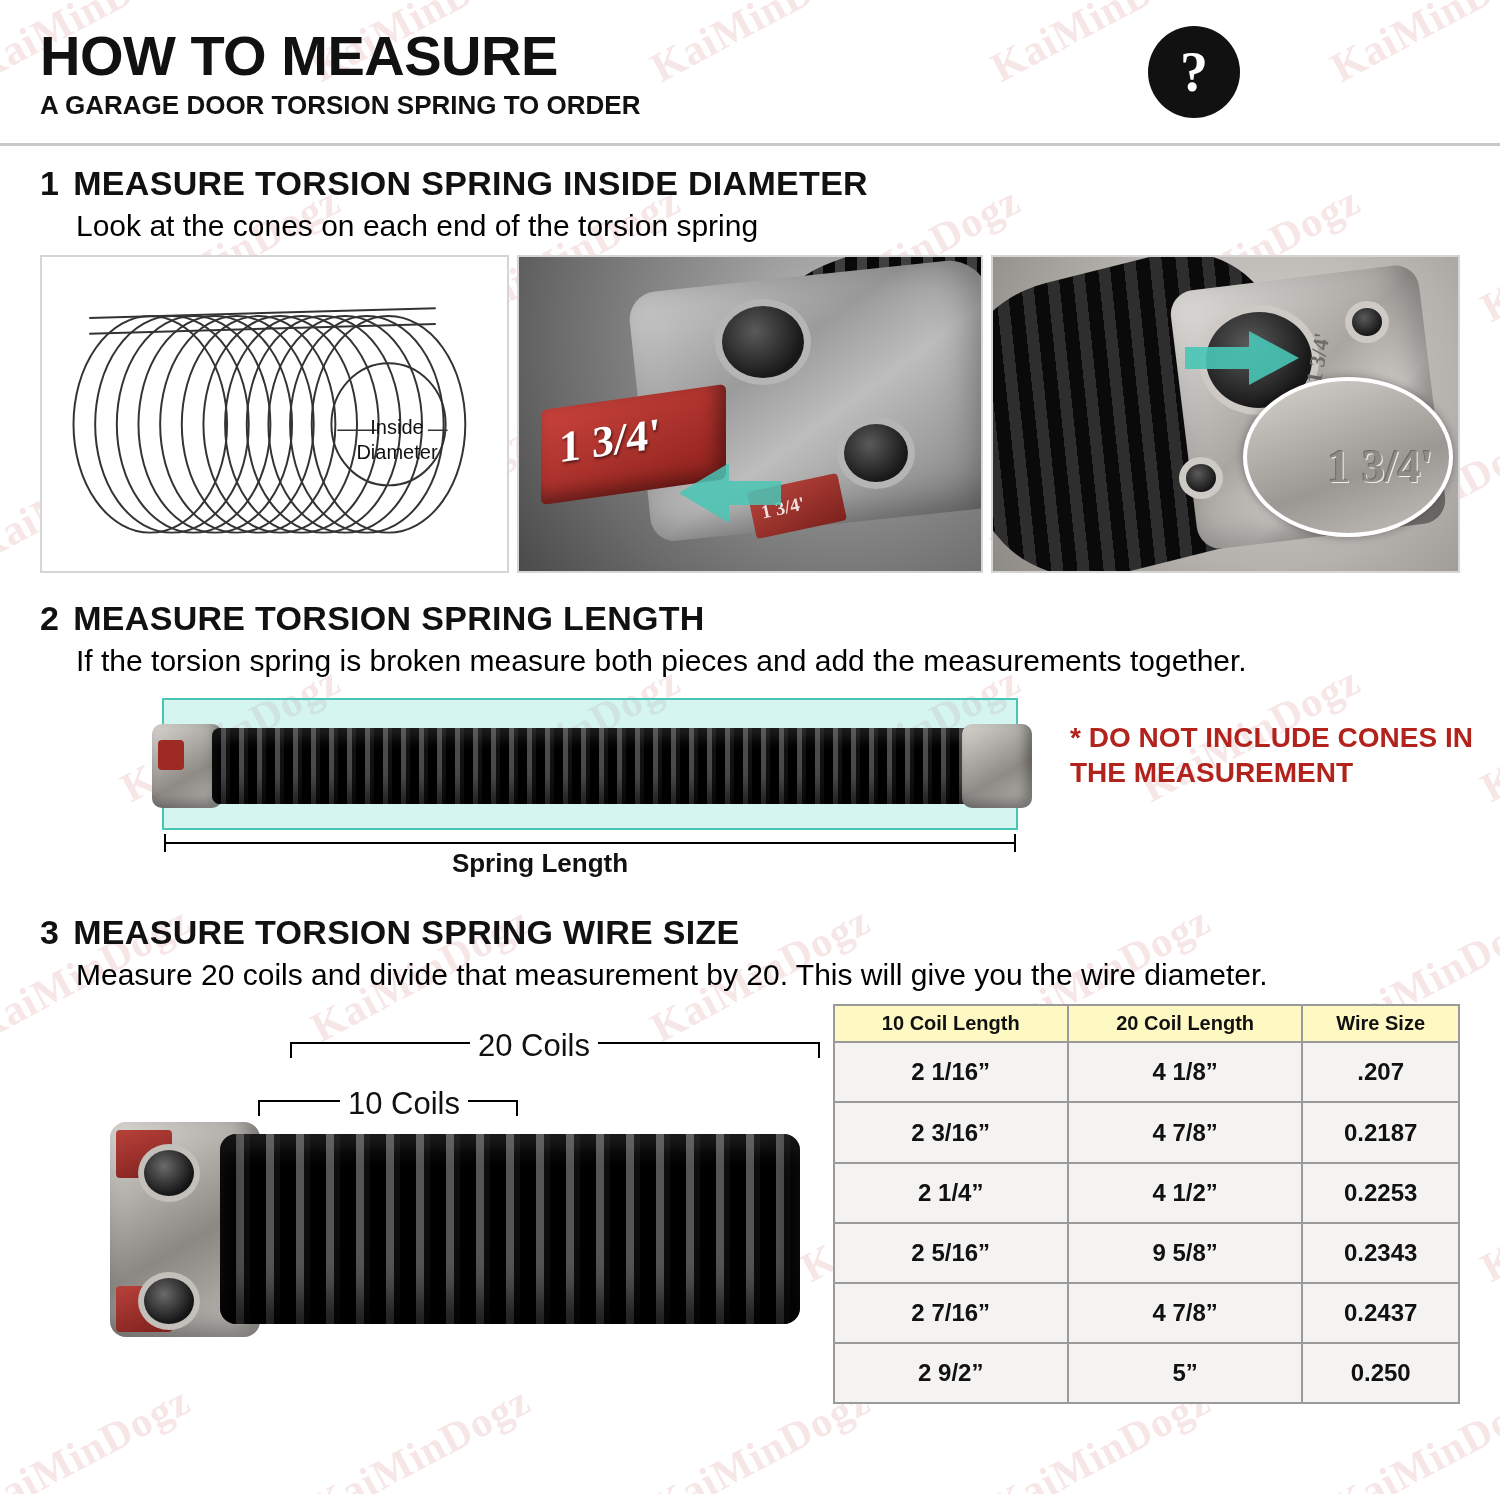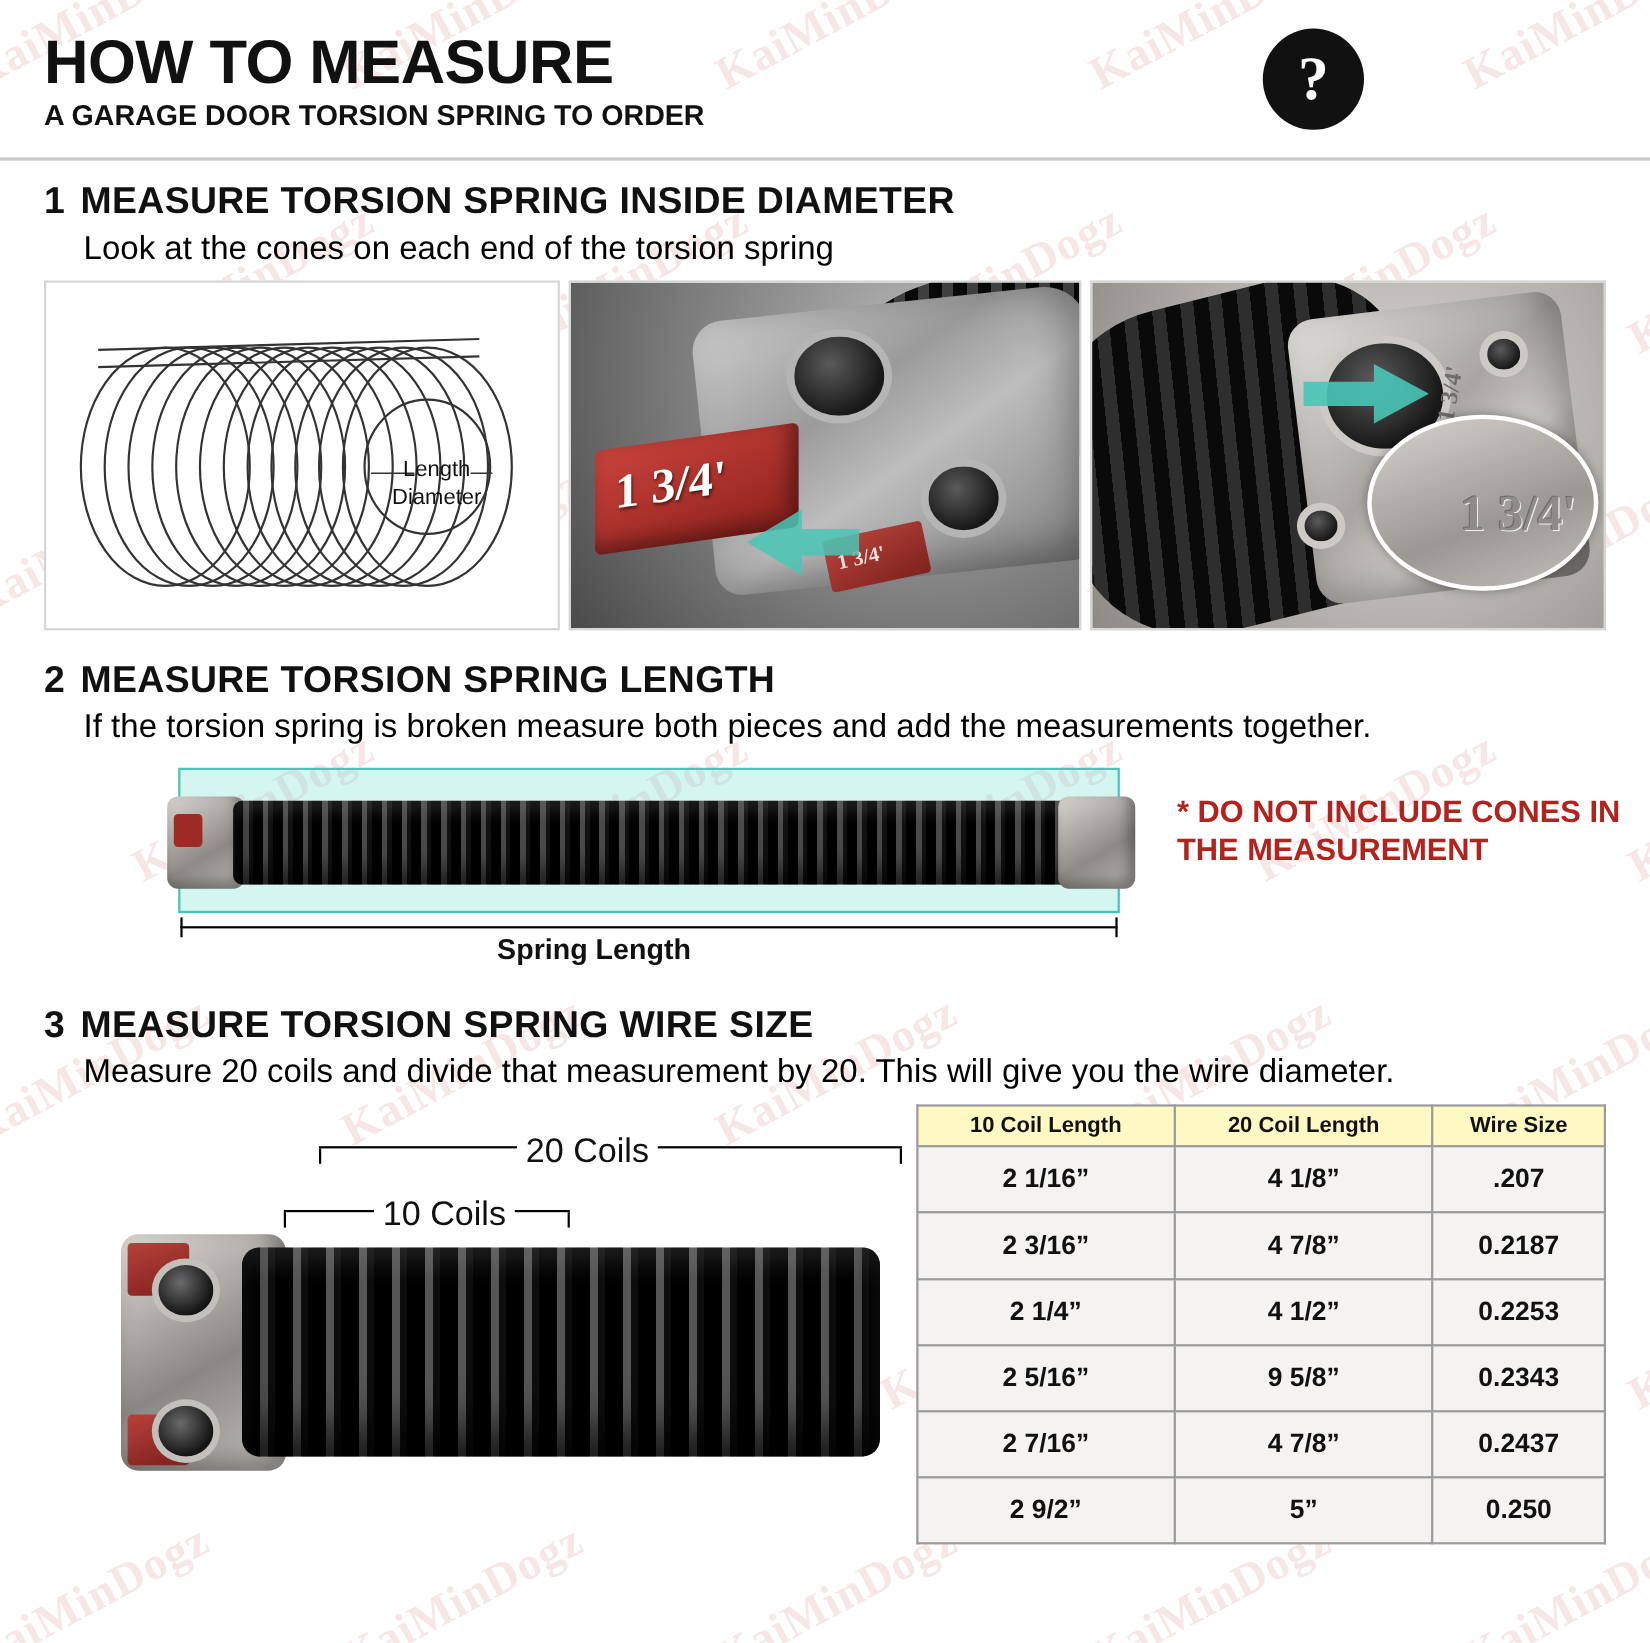--- a/index.html
+++ b/index.html
@@ -434,21 +434,21 @@
           <ellipse cx="132" cy="170" rx="78" ry="110"></ellipse>
           <ellipse cx="110" cy="170" rx="78" ry="110"></ellipse>
           <path d="M 48 62 L 400 52" stroke-width="2"></path>
           <path d="M 48 78 L 400 68" stroke-width="2"></path>
           <ellipse cx="352" cy="170" rx="58" ry="62" stroke="#333"></ellipse>
         </g>
         <line x1="300" y1="176" x2="340" y2="176" stroke="#333" stroke-width="1.5"></line>
         <line x1="392" y1="176" x2="412" y2="176" stroke="#333" stroke-width="1.5"></line>
       </svg>
       <div style="position:absolute; left:300px; top:158px; width:110px; text-align:center; font-size:20px; line-height:1.25;">
-        <div>Length</div>
+        <div>Inside</div>
         <div>Diameter</div>
       </div>
     </div>
 
     <div class="panel p2">
       <div class="ph2-bg"></div>
       <div class="ph2-spring"></div>
       <div class="ph2-metal"></div>
       <div class="ph2-hole" style="left:196px; top:42px; width:96px; height:86px;"></div>
       <div class="ph2-hole" style="left:318px; top:160px; width:78px; height:72px;"></div>

